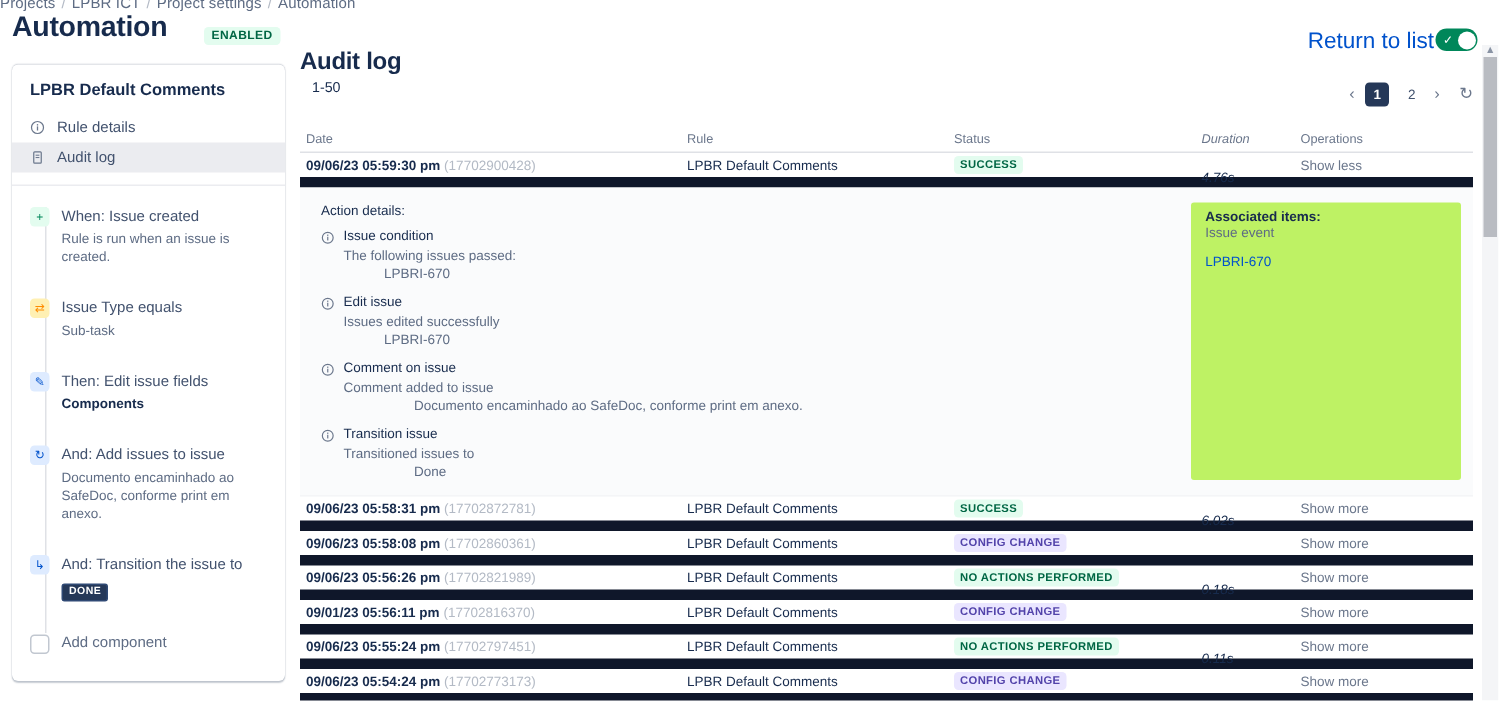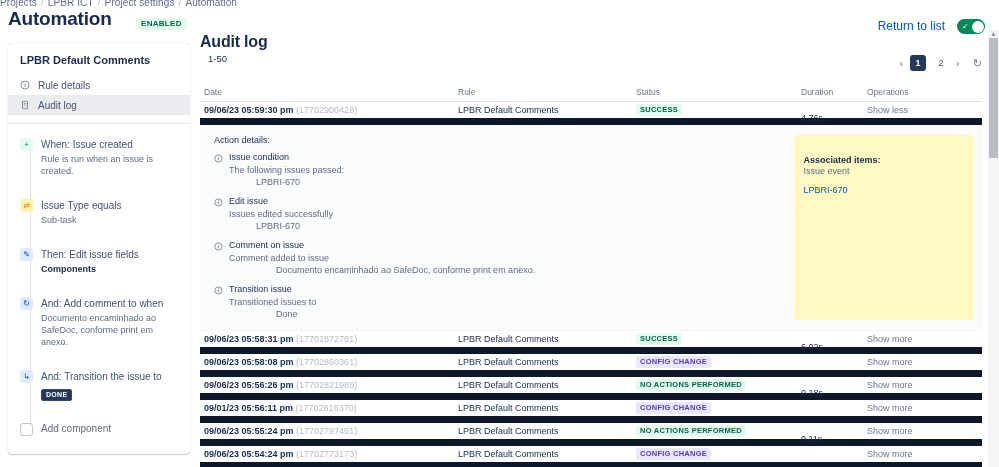--- a/index.html
+++ b/index.html
@@ -29,22 +29,22 @@
     position: absolute; left: 8px; top: 0;
     font-size: 19px; font-weight: 600; color: #172b4d; letter-spacing: -.2px;
   }
   .enabled-badge {
     position: absolute; left: 136px; top: 10px;
     background: #e3fcef; color: #006644;
     font-size: 8px; font-weight: 700; letter-spacing: .3px;
     padding: 1px 5px 2px; border-radius: 3px;
   }
   .return-link {
-    position: absolute; right: 54px; top: 11px;
-    font-size: 12px; color: #0052cc; cursor: pointer; white-space: nowrap; text-align: center;
+    position: absolute; right: 43px; top: 11px;
+    font-size: 15px; color: #0052cc; cursor: pointer; white-space: nowrap; text-align: center;
   }
   .toggle {
     position: absolute; right: 14px; top: 11px;
     width: 28px; height: 15px; border-radius: 8px; background: #00875a;
     cursor: pointer;
   }
   .toggle .knob {
     position: absolute; right: 1.5px; top: 1.5px;
     width: 12px; height: 12px; border-radius: 50%; background: #fff;
   }
@@ -128,21 +128,21 @@
     border-bottom: 1px solid #dfe1e6;
     font-size: 8.5px; color: #6b778c;
   }
   .trow {
     display: flex; align-items: center; height: 23px;
     font-size: 9px; border-bottom: 7px solid #0f172a;
   }
   .c-date { width: 258px; padding-left: 4px; }
   .c-rule { width: 178px; }
   .c-stat { width: 165px; }
-  .c-dur  { width: 66px; }
+  .c-dur  { width: 66px; font-style: italic; }
   .c-ops  { width: 100px; }
   .date-main { color: #172b4d; font-weight: 700; }
   .date-id   { color: #b3bac5; font-weight: 400; }
   .rule-name { color: #172b4d; }
   .dur { color: #172b4d; margin-top: 16px; }
   .ops-link { color: #6b778c; cursor: pointer; }
   .badge {
     display: inline-block; font-size: 7.5px; font-weight: 700;
     letter-spacing: .25px; padding: 1px 4px 2px; border-radius: 3px;
   }
@@ -158,22 +158,22 @@
   }
   .details-left { width: 582px; }
   .details-head { font-size: 9px; color: #172b4d; margin-bottom: 7px; }
   .act { display: flex; gap: 6px; margin-bottom: 8px; }
   .act:last-child { margin-bottom: 0; }
   .act-icon { width: 9px; height: 9px; flex: 0 0 9px; margin-top: 1.5px; color: #6b778c; }
   .act-title { font-size: 9px; color: #172b4d; line-height: 11px; }
   .act-line  { font-size: 9px; color: #5e6c84; line-height: 12px; margin-top: 1px; }
   .act-indent { font-size: 9px; color: #5e6c84; line-height: 12px; margin-left: 42px; }
   .assoc {
-    width: 180px; background: #fef9c3; border-radius: 2px;
-    padding: 20px 9px; align-self: stretch;
+    width: 180px; background: #bef264; border-radius: 2px;
+    padding: 4px 9px; align-self: stretch;
   }
   .assoc-title { font-size: 9px; font-weight: 700; color: #172b4d; }
   .assoc-sub { font-size: 9px; color: #5e6c84; margin-top: 1px; }
   .assoc-link { font-size: 9px; color: #0052cc; margin-top: 9px; cursor: pointer; }
 
   
   .scrollbar { position: absolute; right: 0; top: 30px; width: 11px; height: 437px; background: #f4f5f7; }
   .scroll-thumb { position: absolute; left: 1px; top: 8px; width: 9px; height: 120px; background: #b9bcc2; border-radius: 0; }
   .scroll-cap { position: absolute; left: 2px; top: 1px; width: 7px; height: 5px; color:#8993a4; font-size:7px; text-align:center; line-height:5px; }
 </style>
@@ -242,21 +242,21 @@
         <span class="step-icon ic-blue">✎</span>
         <span class="step-body">
           <span class="step-title" style="display:block">Then: Edit issue fields</span>
           <span class="step-sub bold" style="display:block">Components</span>
         </span>
       </div>
 
       <div class="step">
         <span class="step-icon ic-blue">↻</span>
         <span class="step-body">
-          <span class="step-title" style="display:block">And: Add comment to when</span>
+          <span class="step-title" style="display:block">And: Add issues to issue</span>
           <span class="step-sub" style="display:block">Documento encaminhado ao SafeDoc, conforme print em anexo.</span>
         </span>
       </div>
 
       <div class="step">
         <span class="step-icon ic-blue">↳</span>
         <span class="step-body">
           <span class="step-title" style="display:block">And: Transition the issue to</span>
           <span class="done-badge">DONE</span>
         </span>

